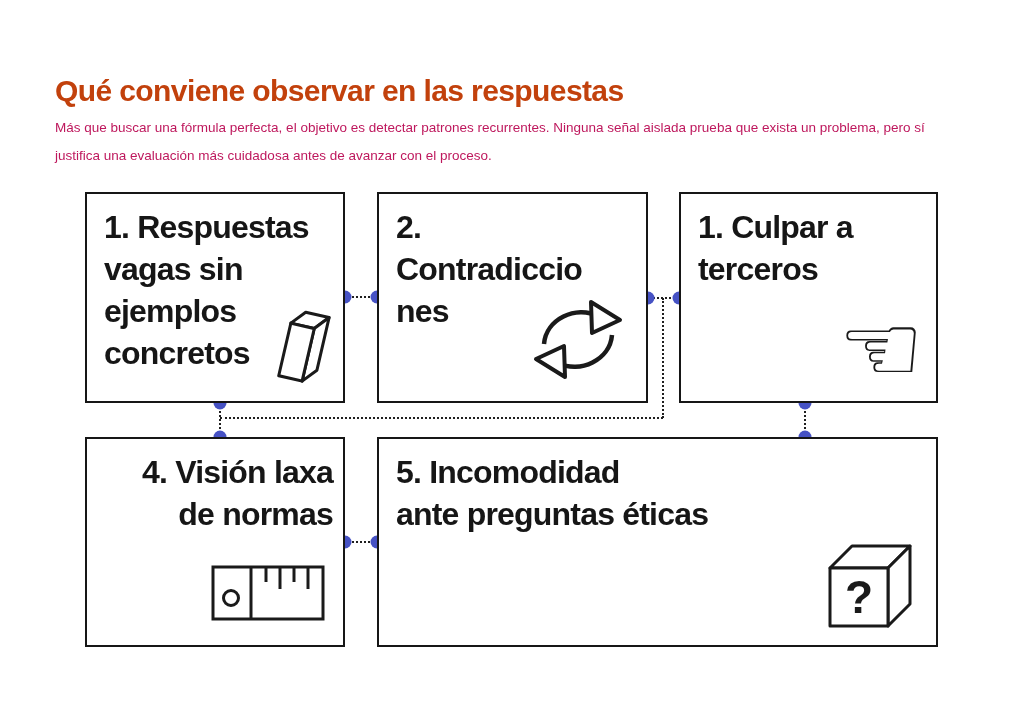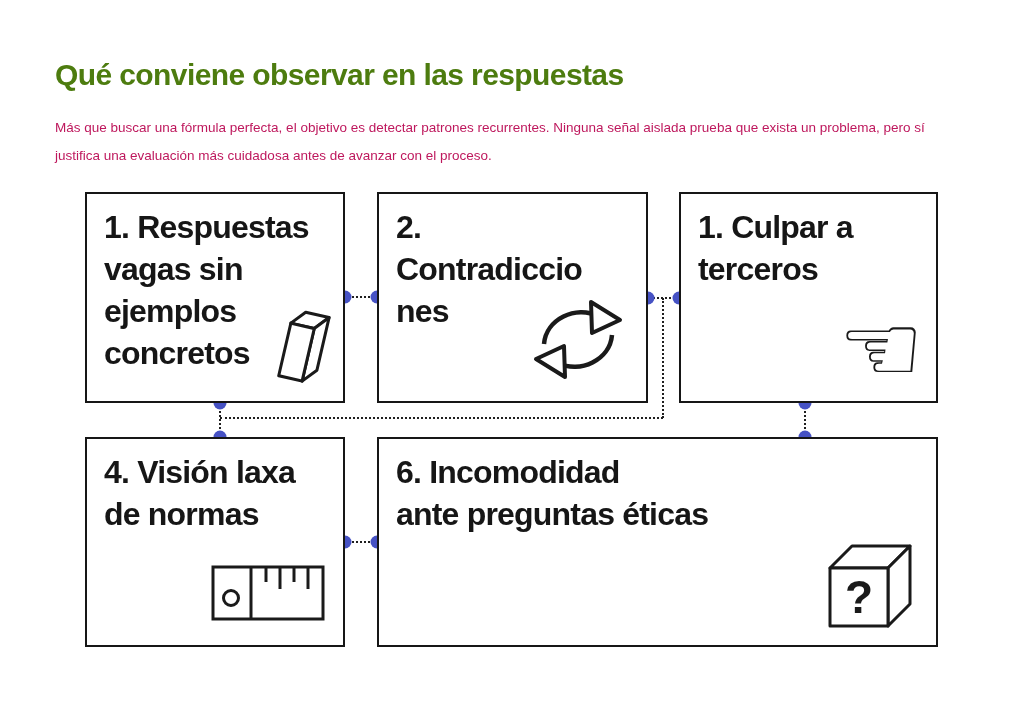--- a/index.html
+++ b/index.html
@@ -4,23 +4,23 @@
 <style>
   html,body{margin:0;padding:0;background:#ffffff;}
   .page{
     position:relative;
     width:1024px;height:712px;
     background:#ffffff;
     font-family:"Liberation Sans",sans-serif;
     overflow:hidden;
   }
   .page-title{
-    position:absolute;left:55px;top:38px;
+    position:absolute;left:55px;top:54px;
     font-size:30px;font-weight:800;letter-spacing:-0.6px;
-    color:#4d7c0f;
+    color:#c2410c;
   }
   .intro{
     position:absolute;left:55px;top:100px;width:905px;
     font-size:13.5px;line-height:28px;color:#be185d;
     white-space:pre-line;
   }
   .canvas{position:absolute;left:0;top:0;width:1024px;height:554px;}
   .dbox{
     position:absolute;
     background:#ffffff;
@@ -113,40 +113,40 @@
     </div>
 
     <div class="dbox" style="left:679px;top:192px;width:259px;height:211px;">
       <div class="label">1. Culpar a
 terceros</div>
       <div class="icon-wrap" style="right:12px;bottom:4px;">
         <span class="hand-glyph">☜</span>
       </div>
     </div>
 
-    <div class="dbox" style="left:85px;top:437px;width:260px;height:210px;">
+    <div class="dbox" style="left:85px;top:437px;width:260px;height:210px;text-align:right;">
       <div class="label">4. Visión laxa
 de normas</div>
       <div class="icon-wrap" style="right:18px;bottom:20px;">
         <svg width="114" height="56" viewBox="0 0 114 56">
           <g fill="#ffffff" stroke="#1a1a1a" stroke-width="3">
             <rect x="2" y="2" width="110" height="52"></rect>
             <line x1="40" y1="2" x2="40" y2="54"></line>
             <circle cx="20" cy="33" r="7.5"></circle>
             <line x1="55" y1="2" x2="55" y2="17"></line>
             <line x1="69" y1="2" x2="69" y2="24"></line>
             <line x1="83" y1="2" x2="83" y2="17"></line>
             <line x1="97" y1="2" x2="97" y2="24"></line>
           </g>
         </svg>
       </div>
     </div>
 
     <div class="dbox" style="left:377px;top:437px;width:561px;height:210px;">
-      <div class="label">6. Incomodidad
+      <div class="label">5. Incomodidad
 ante preguntas éticas</div>
       <div class="icon-wrap" style="right:20px;bottom:14px;width:96px;height:94px;">
         <svg width="96" height="94" viewBox="0 0 96 94">
           <g fill="#ffffff" stroke="#1a1a1a" stroke-width="3" stroke-linejoin="round">
             <polygon points="10,31 32,9 90,9 68,31"></polygon>
             <polygon points="68,31 90,9 90,67 68,89"></polygon>
             <rect x="10" y="31" width="58" height="58"></rect>
           </g>
         </svg>
         <span class="qmark">?</span>

